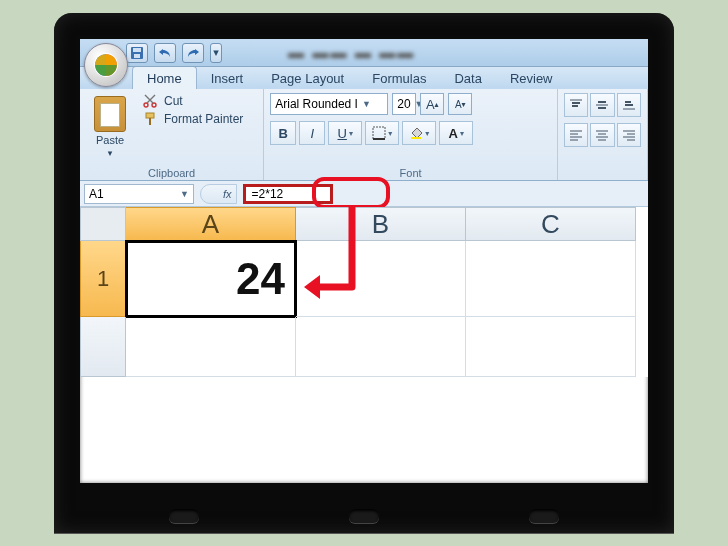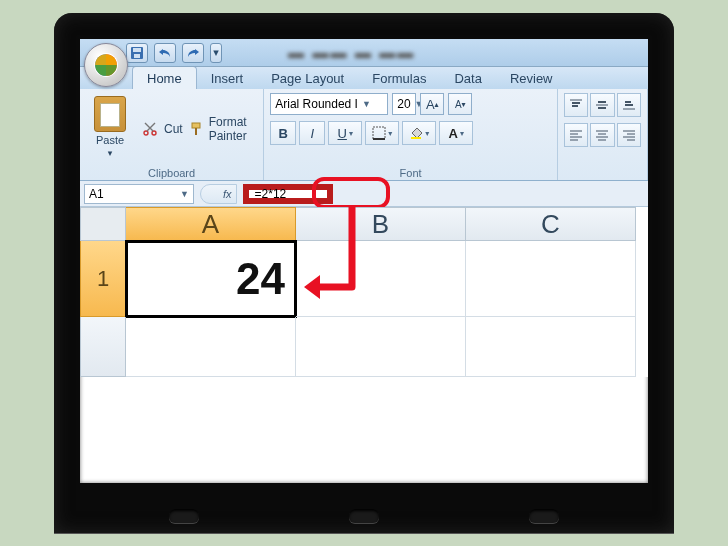--- a/index.html
+++ b/index.html
@@ -116,21 +116,21 @@
     padding:2px 2px 0; font-size:11px; color:#2b4763;
   }
   .paste-icon {
     width:32px; height:36px; margin:0 auto 2px;
     background:
       linear-gradient(#d9a54a,#c7913a);
     border:1px solid #9a6c20; border-radius:3px;
     position:relative;
   }
   .paste-icon::after{ content:""; position:absolute; left:5px; top:6px; width:18px; height:22px; background:#fff; border:1px solid #b9b28a; }
-  .clip-list { display:flex; flex-direction:row; gap:2px; flex:1; }
+  .clip-list { display:flex; flex-direction:column; gap:2px; flex:1; }
   .clip-item { display:flex; align-items:center; gap:6px; font-size:12px; color:#2b4763; padding:1px 2px; }
   .clip-item .ic { width:16px; height:14px; display:inline-flex; align-items:center; justify-content:center; }
 
   
   .fontg { width: 300px; }
   .font-row1 { display:flex; gap:4px; align-items:center; margin-bottom:6px; }
   .combo {
     height:22px; border:1px solid #8faecb; background:#fff;
     display:flex; align-items:center; font-size:12px; padding:0 4px;
   }
@@ -169,21 +169,21 @@
   .fx-wrap {
     height:20px;
     display:flex; align-items:center; gap:4px;
     padding-left: 18px;
     background: linear-gradient(#eef4fa,#dde9f4);
     border:1px solid #b7cde1;
     border-radius: 12px 0 0 12px;
   }
   .fx-wrap .fx { font-style:italic; font-size:11px; color:#3c5876; padding:0 4px;}
   .formula-input {
-    height:20px; border:6px solid #b91c1c; background:#fff;
+    height:20px; border:3px solid #b91c1c; background:#fff;
     font-size:12px; padding:0 6px; min-width:90px;
     display:flex; align-items:center;
   }
 
   
   .hl {
     position:absolute;
     border:4px solid #e81123;
     border-radius:12px;
     pointer-events:none;

